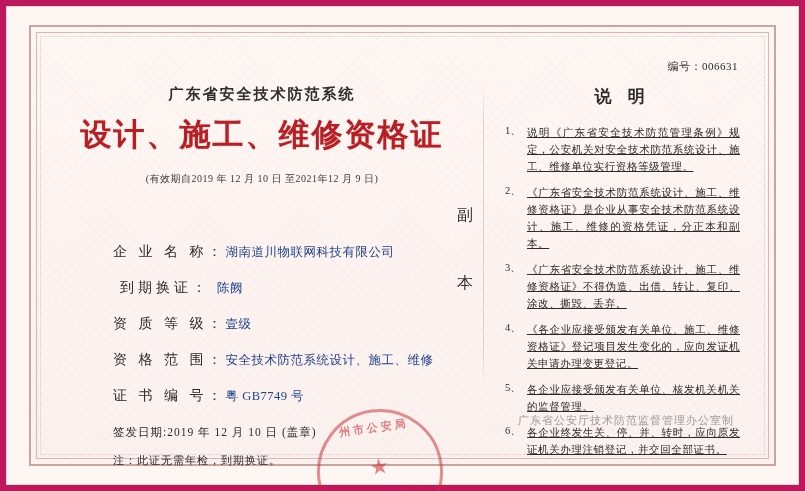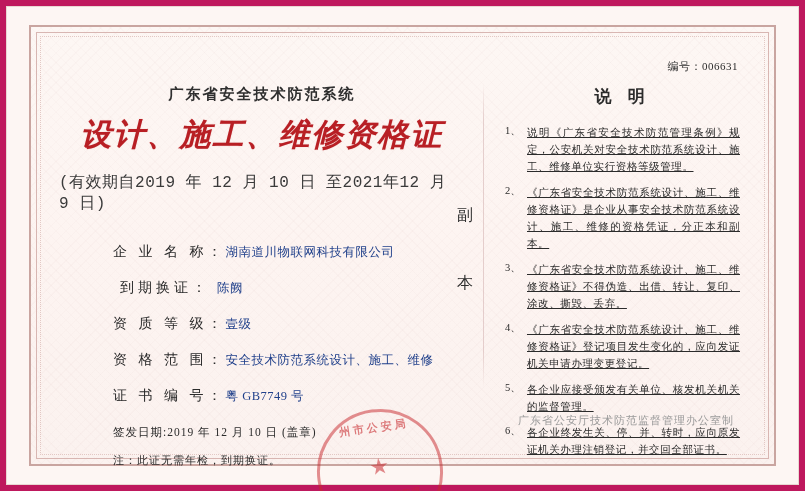--- a/index.html
+++ b/index.html
@@ -104,27 +104,26 @@
   .main-title {
     text-align: center;
     font-family: "Liberation Serif", serif;
     font-size: 31px;
     font-weight: bold;
     color: #b81f24;
     letter-spacing: 2px;
     margin-top: 10px;
     margin-left: -6px;
     text-shadow: 0 0 1px rgba(184,31,36,0.35);
-    font-style: italic;
   }
   .valid-line {
-    text-align: left;
-    font-size: 16px;
+    text-align: center;
+    font-size: 10px;
     color: #3a3a3a;
-    font-family: Liberation Mono, monospace;
+    font-family: Liberation Serif, serif;
     margin-top: 16px;
     margin-left: -6px;
     letter-spacing: 0.5px;
   }
 
   .fu-ben {
     position: absolute;
     left: 392px;
     top: 150px;
     font-family: "Liberation Serif", serif;
@@ -350,21 +349,21 @@
           <div class="note-item">
             <span class="note-num">2、</span>
             <span class="note-text">《广东省安全技术防范系统设计、施工、维修资格证》是企业从事安全技术防范系统设计、施工、维修的资格凭证，分正本和副本。</span>
           </div>
           <div class="note-item">
             <span class="note-num">3、</span>
             <span class="note-text">《广东省安全技术防范系统设计、施工、维修资格证》不得伪造、出借、转让、复印、涂改、撕毁、丢弃。</span>
           </div>
           <div class="note-item">
             <span class="note-num">4、</span>
-            <span class="note-text">《广东省安全技术防范系统设计、施工、维修资格证》登记项目发生变化的，应向发证机关申请办理变更登记。</span>
+            <span class="note-text">《各企业应接受颁发有关单位、施工、维修资格证》登记项目发生变化的，应向发证机关申请办理变更登记。</span>
           </div>
           <div class="note-item">
             <span class="note-num">5、</span>
             <span class="note-text">各企业应接受颁发有关单位、核发机关机关的监督管理。</span>
           </div>
           <div class="note-item">
             <span class="note-num">6、</span>
             <span class="note-text">各企业终发生关、停、并、转时，应向原发证机关办理注销登记，并交回全部证书。</span>
           </div>
         </div>

